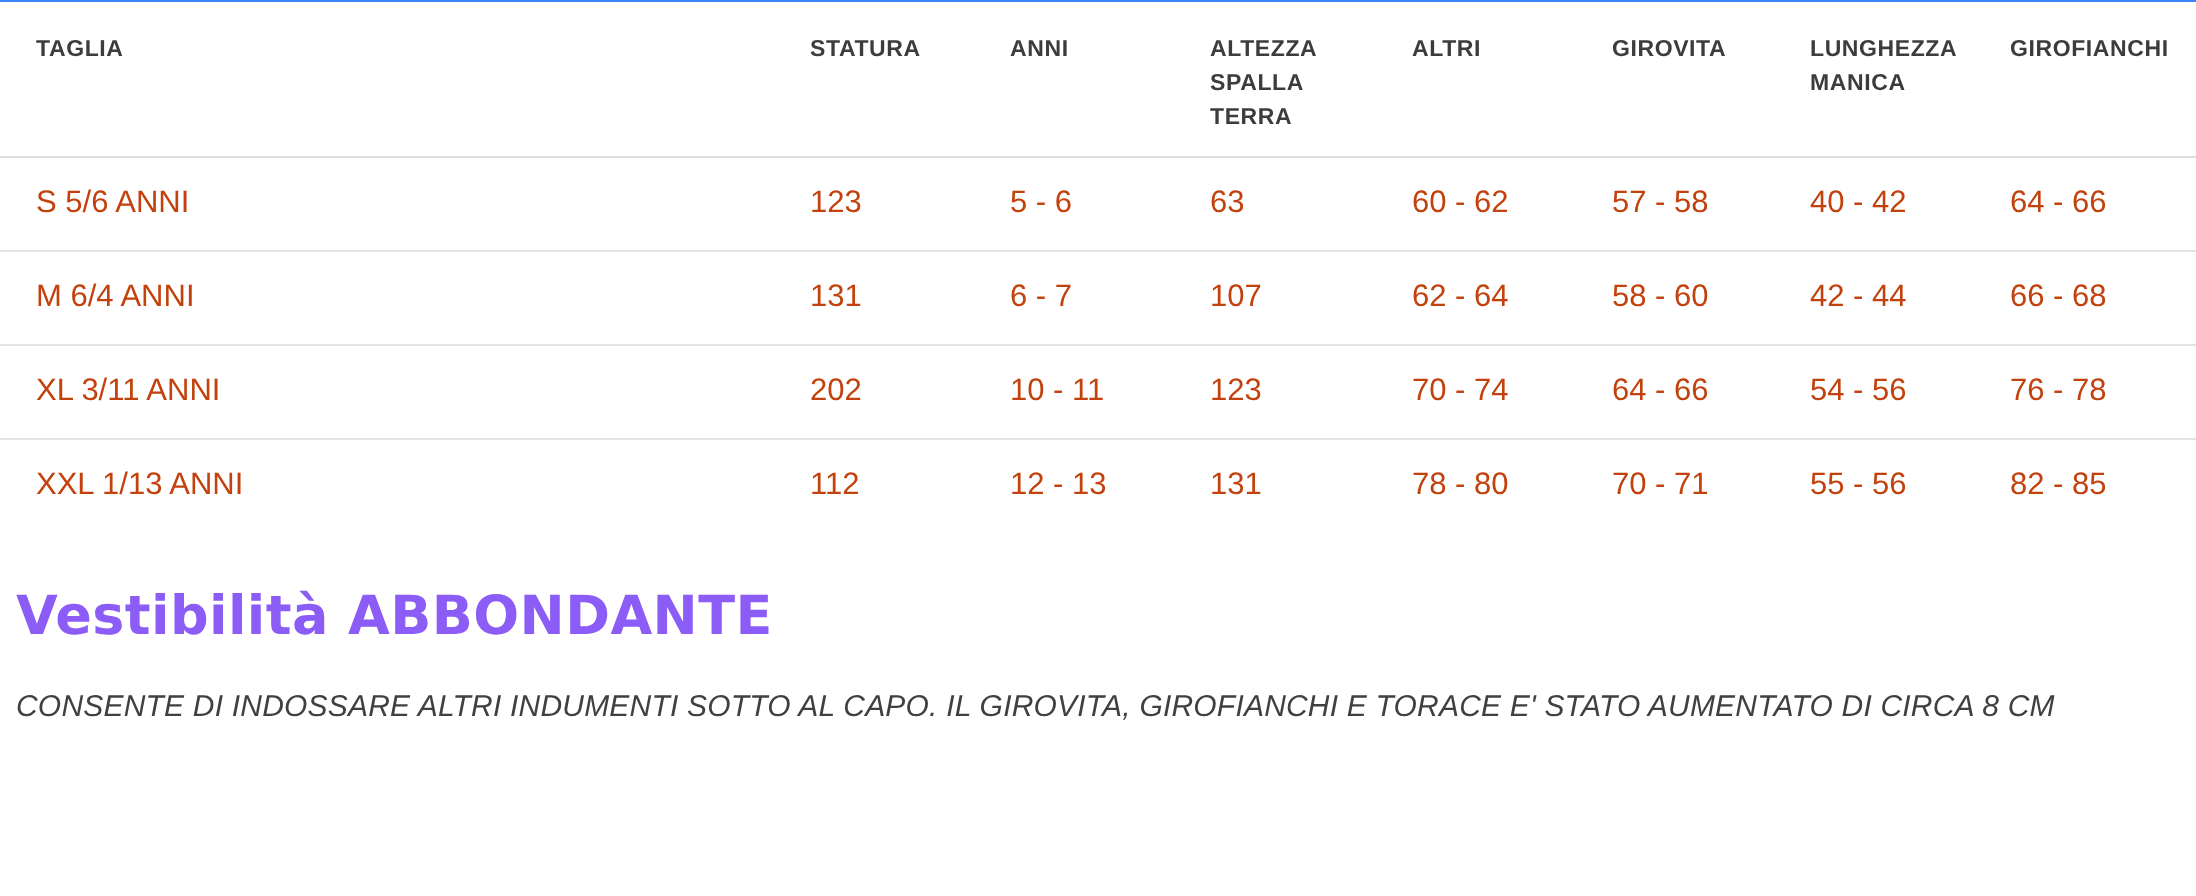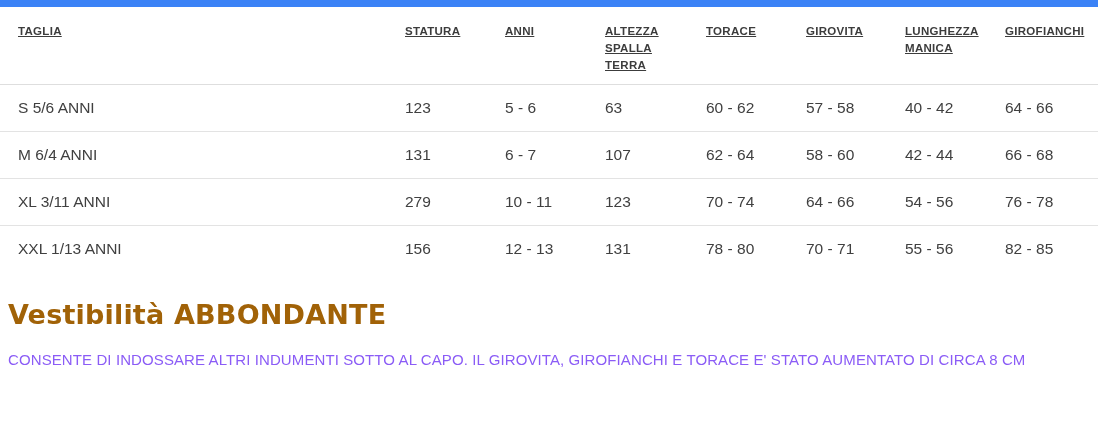--- a/index.html
+++ b/index.html
@@ -32,73 +32,73 @@
   .size-table th:nth-child(8) { width: 93px;  }
 
   .size-table thead th {
     font-size: 11.5px;
     font-weight: 700;
     letter-spacing: 0.3px;
     color: #3c3c3c;
     line-height: 17px;
     vertical-align: top;
     padding: 16px 14px 10px 0;
-    border-top: 7px solid #3b82f6;
+    border-top: 1px solid #3b82f6;
     border-bottom: 1px solid #dedede;
-    text-decoration: underline;
   }
   .size-table thead th:first-child { padding-left: 18px; }
   .size-table thead th:last-child  { padding-right: 4px; white-space: nowrap; }
 
   .size-table tbody td {
     font-size: 15.5px;
     font-weight: 400;
-    color: #404040;
+    color: #c2410c;
     line-height: 19px;
     padding: 13px 8px 14px 0;
     vertical-align: middle;
     margin-left: 31px;
   }
   .size-table tbody td:first-child { padding-left: 18px; }
   .size-table tbody tr:not(:last-child) td { border-bottom: 1px solid #e3e3e3; }
 
   
   .fit-section { padding: 0 8px; }
   .fit-heading {
     margin-top: 27px;
     font-family: "DejaVu Sans", "Liberation Sans", sans-serif;
     font-size: 27px;
     font-weight: 800;
     letter-spacing: 0.2px;
-    color: #a16207;
+    color: #8b5cf6;
     line-height: 32px;
   }
   .fit-description {
     margin-top: 15px;
     font-size: 15px;
     font-weight: 400;
-    color: #8b5cf6;
+    color: #404040;
     letter-spacing: 0.1px;
     line-height: 27px;
     max-width: 1072px;
+    font-style: italic;
   }
 </style>
 </head>
 <body>
 
 <div class="page">
 
   <table class="size-table">
     <thead>
       <tr>
         <th>TAGLIA</th>
         <th>STATURA</th>
         <th>ANNI</th>
         <th>ALTEZZA SPALLA TERRA</th>
-        <th>TORACE</th>
+        <th>ALTRI</th>
         <th>GIROVITA</th>
         <th>LUNGHEZZA MANICA</th>
         <th>GIROFIANCHI</th>
       </tr>
     </thead>
     <tbody>
       <tr>
         <td>S 5/6 ANNI</td>
         <td>123</td>
         <td>5 - 6</td>
@@ -113,31 +113,31 @@
         <td>131</td>
         <td>6 - 7</td>
         <td>107</td>
         <td>62 - 64</td>
         <td>58 - 60</td>
         <td>42 - 44</td>
         <td>66 - 68</td>
       </tr>
       <tr>
         <td>XL 3/11 ANNI</td>
-        <td>279</td>
+        <td>202</td>
         <td>10 - 11</td>
         <td>123</td>
         <td>70 - 74</td>
         <td>64 - 66</td>
         <td>54 - 56</td>
         <td>76 - 78</td>
       </tr>
       <tr>
         <td>XXL 1/13 ANNI</td>
-        <td>156</td>
+        <td>112</td>
         <td>12 - 13</td>
         <td>131</td>
         <td>78 - 80</td>
         <td>70 - 71</td>
         <td>55 - 56</td>
         <td>82 - 85</td>
       </tr>
     </tbody>
   </table>
 

